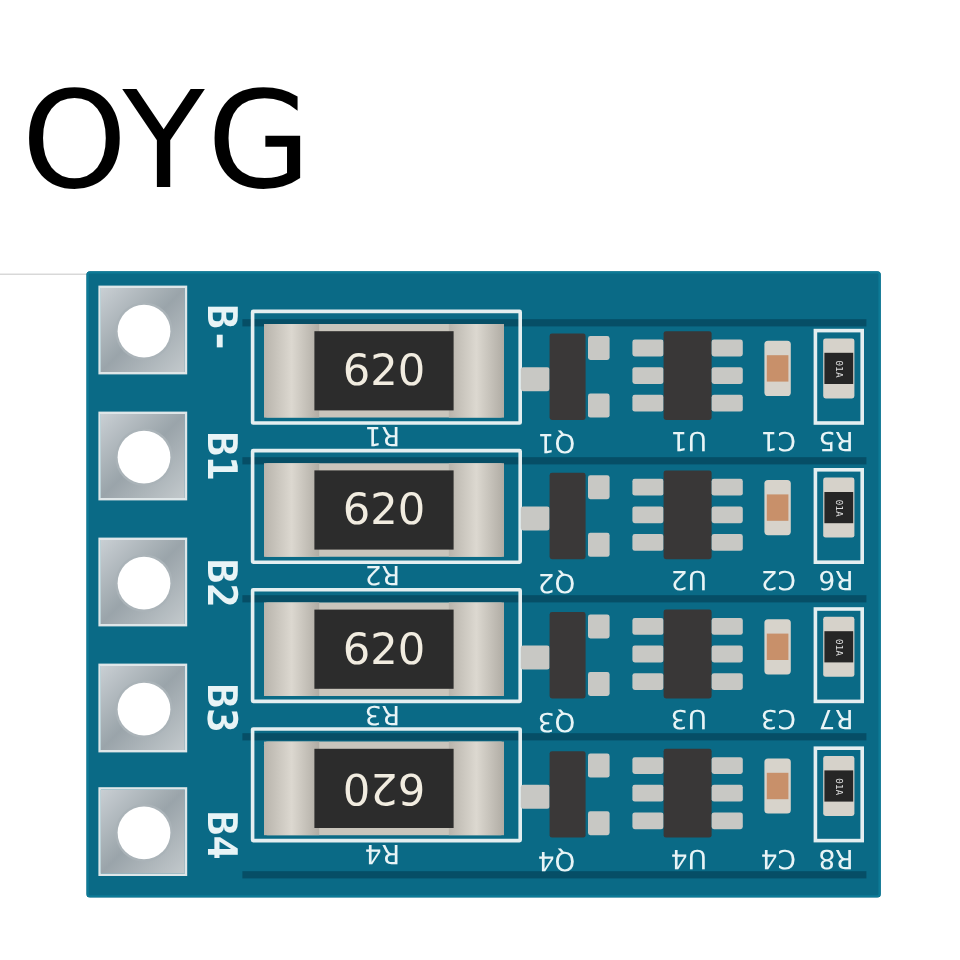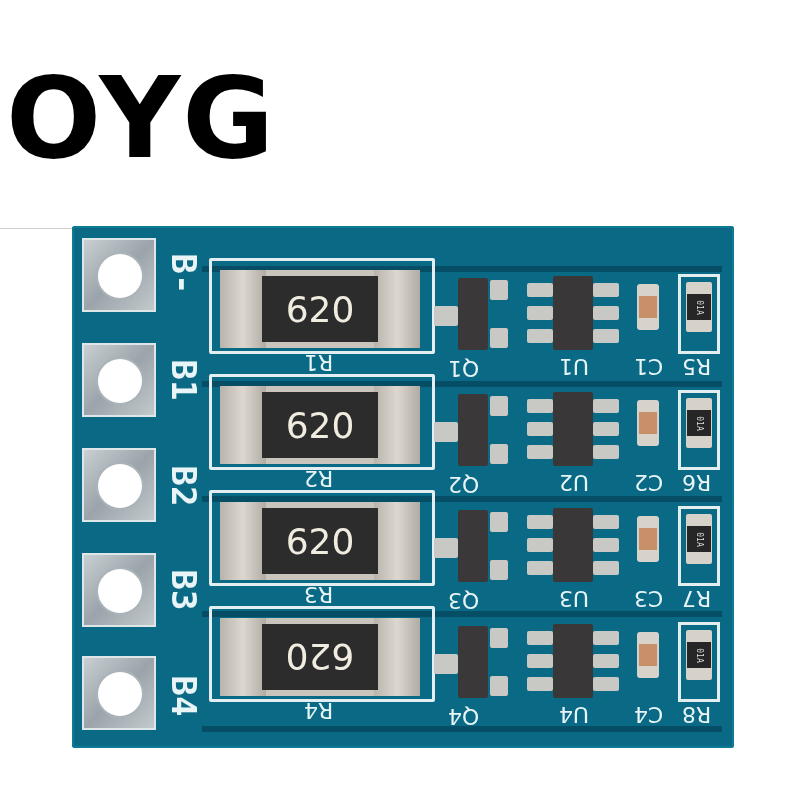--- a/index.html
+++ b/index.html
@@ -1,17 +1,17 @@
 <!DOCTYPE html>
 <html><head>
   <meta charset="utf-8">
   <style>
     html, body { margin:0; padding:0; }
     body { width:800px; height:800px; background:#ffffff; position:relative; overflow:hidden; font-family:"DejaVu Sans", sans-serif; }
-    .brand { position:absolute; left:6px; top:62px; font-family:"DejaVu Sans", sans-serif; font-size:112px; line-height:1; color:#000; letter-spacing:2px;font-weight:bold; }
+    .brand { position:absolute; left:18px; top:62px; font-family:"DejaVu Sans", sans-serif; font-size:112px; line-height:1; color:#000; letter-spacing:2px; }
     .brand-line { position:absolute; left:0; top:228px; width:262px; height:1px; background:#cfcfcf; }
     .board { position:absolute; left:72px; top:226px; width:662px; height:522px; background:#0a6a86; border-radius:3px; box-shadow: inset 0 0 0 2px #0d7a96; }
     .trace-dark { position:absolute; background:#064e66; }
     .pad { position:absolute; left:10px; width:74px; height:74px; background:linear-gradient(135deg,#c9cfd3,#9aa4aa 50%,#c3c9cc); border:2px solid #dfe6e8; box-sizing:border-box; }
     .pad .hole { position:absolute; left:14px; top:14px; width:44px; height:44px; background:#fff; border-radius:50%; box-shadow:0 0 0 2px #aab3b8; }
     .silk { position:absolute; color:#e8f4f6; font-family:"DejaVu Sans Mono", monospace; font-weight:bold; }
     .pin-label { font-size:34px; transform:rotate(90deg); transform-origin:center; }
     .res-outline { position:absolute; border:3px solid #e3eef0; border-radius:2px; box-sizing:border-box; }
     .res { position:absolute; background:#c9c5bc; border-radius:3px; }
     .res .body { position:absolute; top:6px; bottom:6px; left:42px; right:42px; background:#2c2c2c; display:flex; align-items:center; justify-content:center; color:#f1ece0; font-family:"DejaVu Sans", sans-serif; font-size:36px; }

